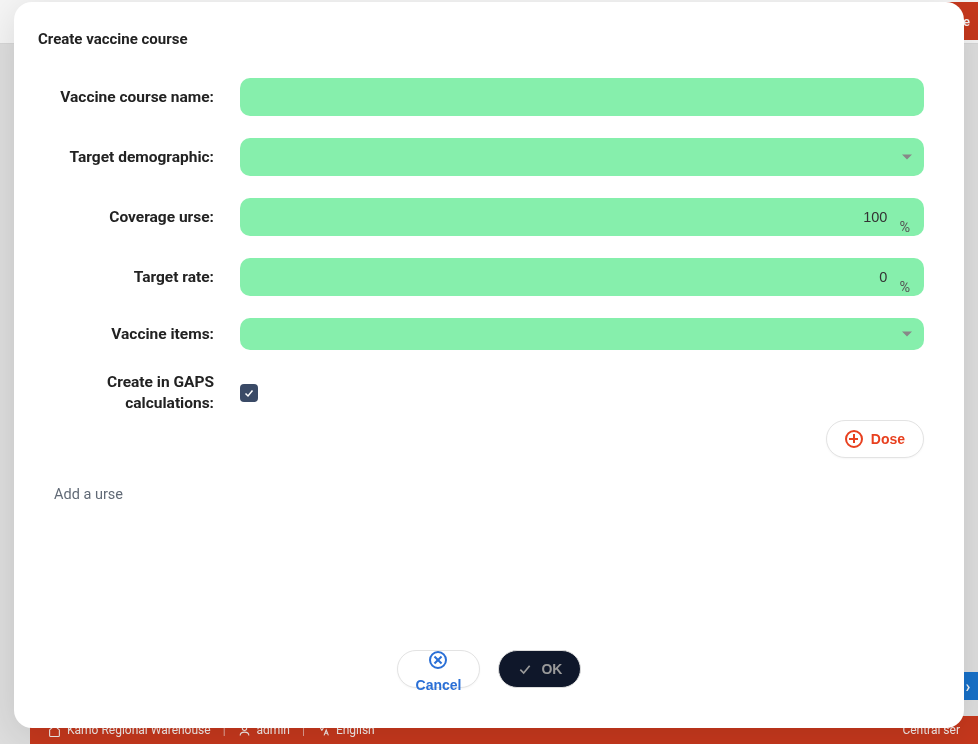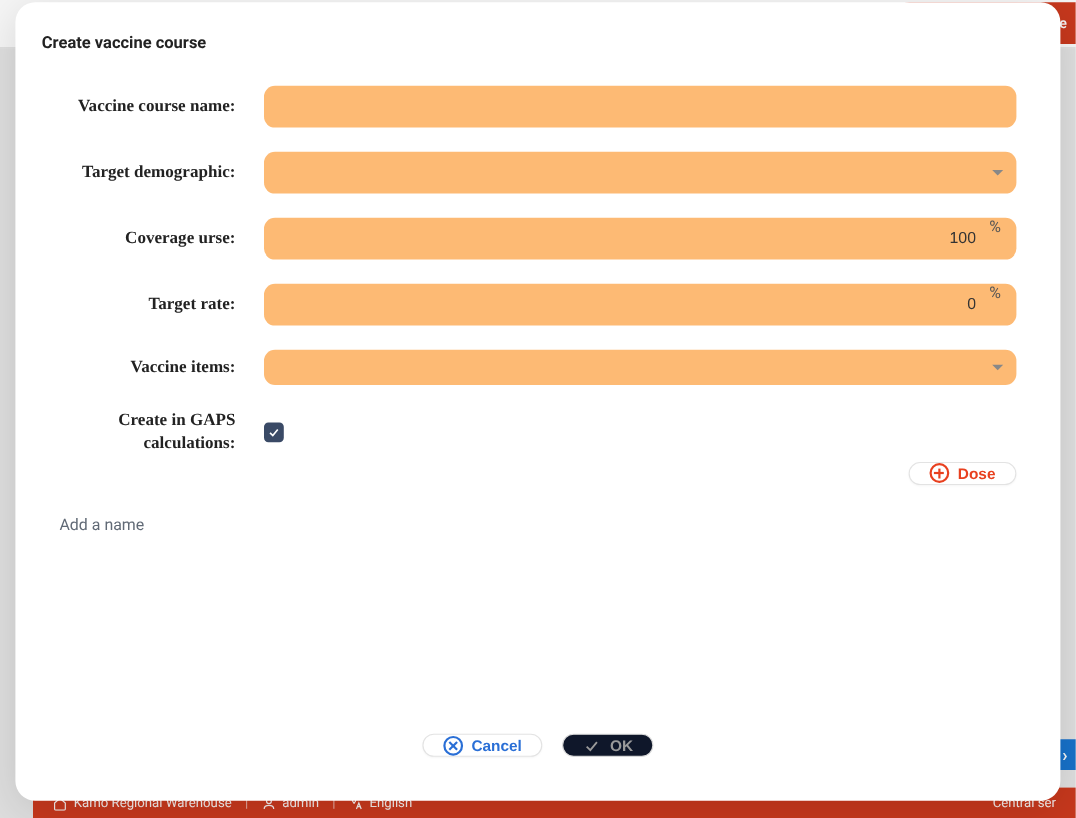--- a/index.html
+++ b/index.html
@@ -58,31 +58,30 @@
   .form {
     padding: 14px 40px 0 40px;
     display: flex; flex-direction: column; gap: 22px;
   }
   .row { display: flex; align-items: center; gap: 26px; }
   .row .label {
     width: 160px; min-width: 160px;
     text-align: right;
     font-size: 15.5px; font-weight: 700; color: #222;
     line-height: 1.35;
-    font-family: Liberation Serif, serif;
   }
   .row .control { flex: 1; }
 
   .input, .select {
     width: 100%; height: 38px;
-    background: #fdba74;
+    background: #86efac;
     border: none; border-radius: 10px;
     padding: 0 14px;
     font-size: 14px; color: #333;
-    display: flex; align-items: flex-start;
+    display: flex; align-items: flex-end;
     position: relative;
   }
   .input input {
     width: 100%; border: none; background: transparent; outline: none;
     font-size: 14px; color: #333;
     height: 100%;
   }
   .input.num input { text-align: right; padding-right: 4px; font-size: 14.5px; color:#333; }
   .suffix { margin-left: 8px; color: #555; font-size: 14.5px; }
 
@@ -99,29 +98,29 @@
     background: #3a4a66;
     display: flex; align-items: center; justify-content: center;
     cursor: pointer;
   }
   .checkbox svg { width: 12px; height: 12px; stroke: #fff; stroke-width: 3; fill: none; }
 
   .dose-row { display:flex; justify-content:flex-end; padding: 6px 40px 0 40px; }
 
   .pill-btn {
     display: inline-flex; align-items: center; gap: 8px;
-    height: 21px; padding: 0 18px;
+    height: 38px; padding: 0 18px;
     border-radius: 19px; border: 1px solid #e3e3e3;
     background: #fff; cursor: pointer;
     font-size: 14px; font-weight: 600;
     box-shadow: 0 1px 2px rgba(0,0,0,0.04);
     text-align: center;
   }
   .pill-btn.red { color: #e8401f; }
-  .pill-btn.blue { color: #2a6fd6; }
+  .pill-btn.blue { color: #2a6fd6; flex-direction: column; }
   .pill-btn.disabled {
     background: #0f172a; color: #9a9a9a; border-color: #dcdcdc;
     cursor: not-allowed; box-shadow: none;
   }
   .pill-btn .ico { display:flex; align-items:center; }
   .pill-btn .ico svg { display:block; }
   .circ {
     width: 18px; height: 18px; border-radius: 50%;
     border: 2px solid currentColor;
     display: inline-flex; align-items: center; justify-content: center;
@@ -264,21 +263,21 @@
 
   <div class="dose-row">
     <button class="pill-btn red">
       <span class="ico">
           <span class="circ plus"></span>
         </span>
       <span>Dose</span>
     </button>
   </div>
 
-  <div class="hint">Add a name</div>
+  <div class="hint">Add a urse</div>
 
   <div class="footer">
     <button class="pill-btn blue">
       <span class="ico">
           <span class="circ x"></span>
         </span>
       <span>Cancel</span>
     </button>
     <button class="pill-btn disabled">
       <span class="ico">

